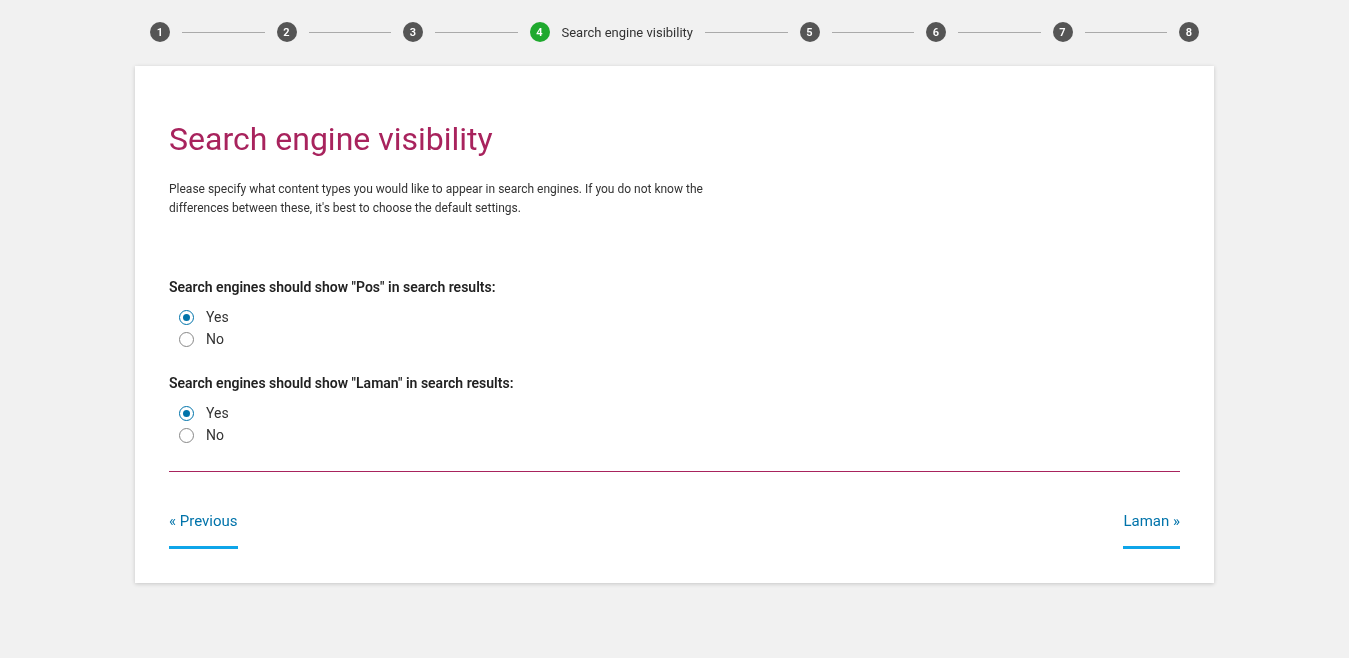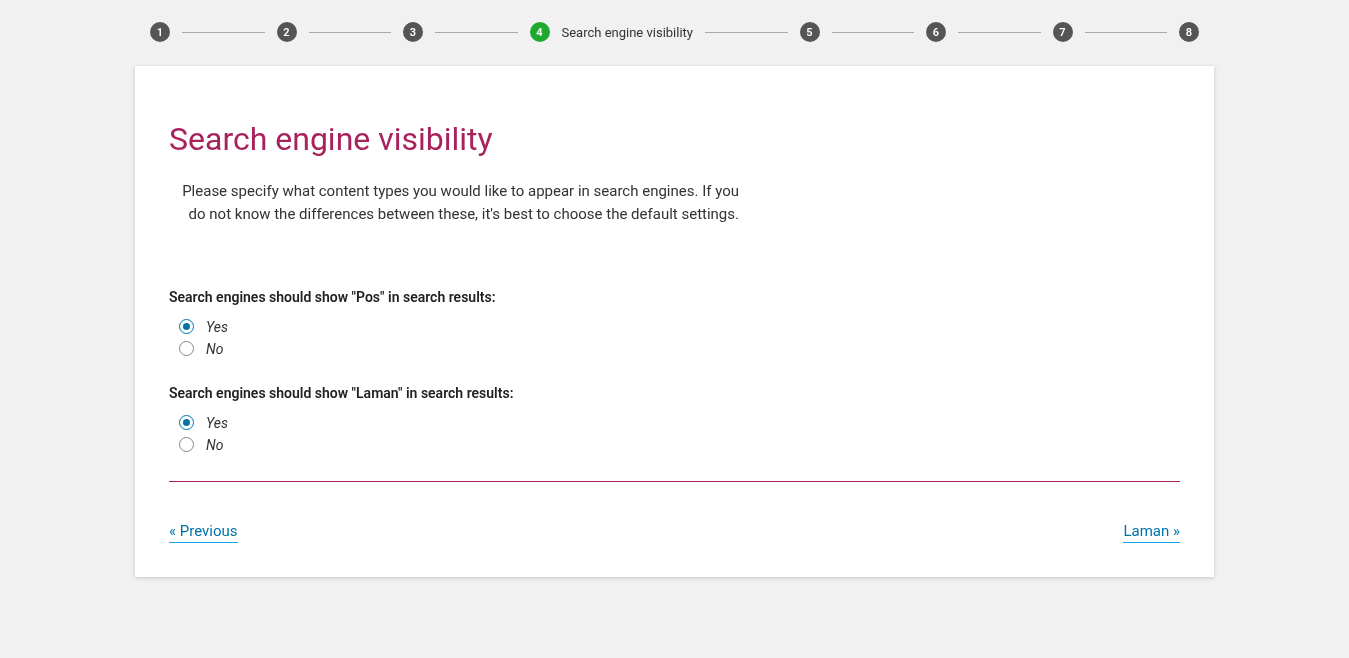--- a/index.html
+++ b/index.html
@@ -65,36 +65,34 @@
     padding: 34px 34px 34px 34px;
     position: relative;
   }
   .card h1 {
     font-size: 32px;
     font-weight: 400;
     color: #a8235d;
     margin: 20px 0 22px 0;
   }
   .intro {
-    font-size: 15px;
+    font-size: 12px;
     line-height: 1.55;
     color: #333;
     max-width: 570px;
     margin-bottom: 62px;
-    text-align: right;
   }
   .question {
     font-size: 14px;
     font-weight: 600;
     color: #222;
     margin-bottom: 14px;
   }
   .radios {
     margin: 0 0 28px 10px;
-    font-style: italic;
   }
   .radio-row {
     display: flex;
     align-items: center;
     margin-bottom: 6px;
     font-size: 14px;
     color: #333;
     cursor: pointer;
   }
   .radio-circle {
@@ -127,22 +125,22 @@
     margin: 28px 0 40px 0;
   }
   .nav-row {
     display: flex;
     justify-content: space-between;
     align-items: center;
   }
   .nav-link {
     font-size: 15px;
     color: #0073aa;
-    border-bottom: 1px solid #0ea5e9;
-    padding-bottom: 2px;
+    border-bottom: 3px solid #0ea5e9;
+    padding-bottom: 16px;
     cursor: pointer;
   }
 </style>
 </head>
 <body>
 
 <div class="wrapper">
 
   <div class="stepper" id="stepper">
       <div class="step">

